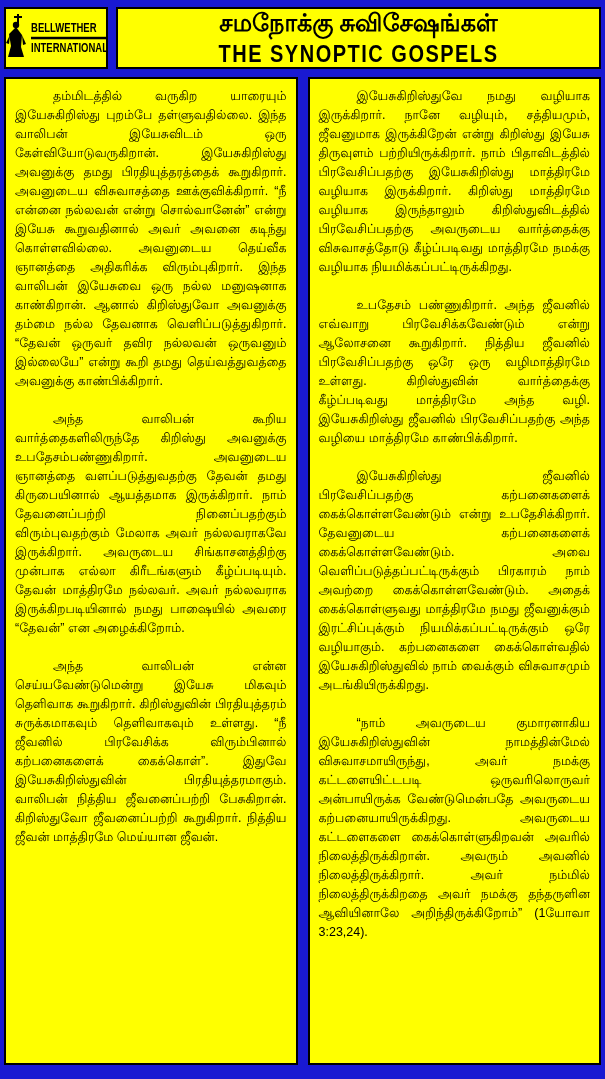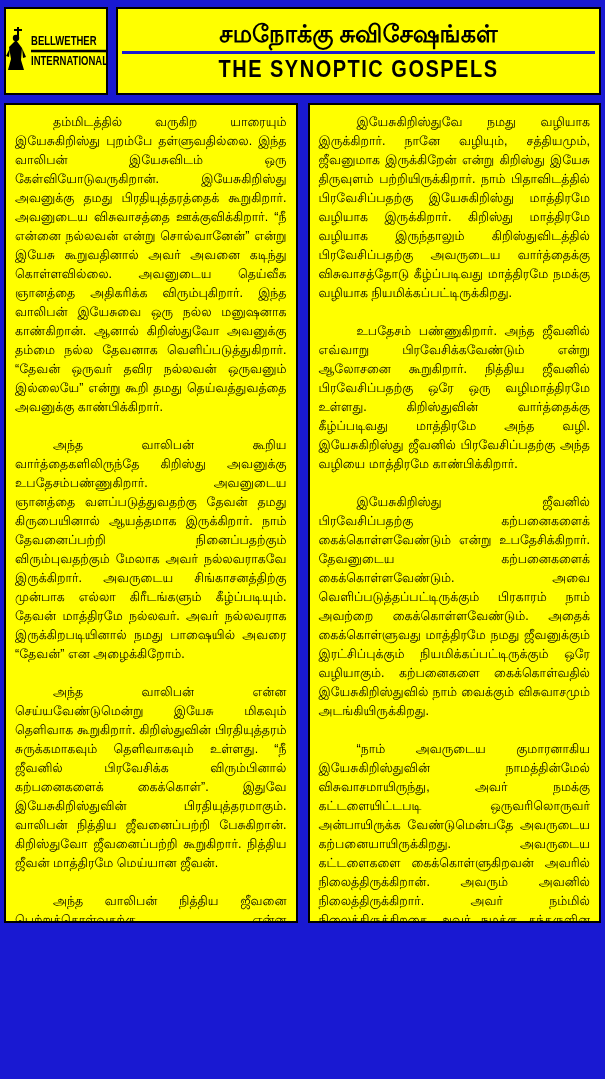--- a/index.html
+++ b/index.html
@@ -8,21 +8,21 @@
     width:605px;height:1079px;
     background:#1919d2;
     box-sizing:border-box;
     padding:7px 4px 6px 4px;
     font-family:"Liberation Sans",sans-serif;
     color:#000;
   }
   .header{
     display:flex;
     gap:8px;
-    height:88px;
+    height:62px;
   }
   .ybox{
     background:#ffff00;
     border:2px solid #000;
     box-sizing:border-box;
   }
   .logo-box{
     width:104px;
     display:flex;
     align-items:center;
@@ -64,21 +64,21 @@
     font-weight:bold;
     font-size:20px;
     letter-spacing:1.5px;
     transform:scaleY(1.15);
     white-space:nowrap;
   }
   .body-row{
     display:flex;
     gap:10px;
     margin-top:8px;
-    height:820px;
+    height:988px;
   }
   .col{
     flex:1;
     padding:8px 9px 0 9px;
     overflow:hidden;
     text-align:justify;
     font-size:12.5px;
     line-height:19px;
   }
   .col p{
@@ -120,21 +120,20 @@
 
 
   </div>
 
   <div class="body-row">
 
     <div class="ybox col">
       <p>தம்மிடத்தில் வருகிற யாரையும் இயேசுகிறிஸ்து புறம்பே தள்ளுவதில்லை. இந்த வாலிபன் இயேசுவிடம் ஒரு கேள்வியோடுவருகிறான். இயேசுகிறிஸ்து அவனுக்கு தமது பிரதியுத்தரத்தைக் கூறுகிறார். அவனுடைய விசுவாசத்தை ஊக்குவிக்கிறார். “நீ என்னை நல்லவன் என்று சொல்வானேன்” என்று இயேசு கூறுவதினால் அவர் அவனை கடிந்து கொள்ளவில்லை. அவனுடைய தெய்வீக ஞானத்தை அதிகரிக்க விரும்புகிறார். இந்த வாலிபன் இயேசுவை ஒரு நல்ல மனுஷனாக காண்கிறான். ஆனால் கிறிஸ்துவோ அவனுக்கு தம்மை நல்ல தேவனாக வெளிப்படுத்துகிறார். “தேவன் ஒருவர் தவிர நல்லவன் ஒருவனும் இல்லையே” என்று கூறி தமது தெய்வத்துவத்தை அவனுக்கு காண்பிக்கிறார்.</p>
       <p>அந்த வாலிபன் கூறிய வார்த்தைகளிலிருந்தே கிறிஸ்து அவனுக்கு உபதேசம்பண்ணுகிறார். அவனுடைய ஞானத்தை வளப்படுத்துவதற்கு தேவன் தமது கிருபையினால் ஆயத்தமாக இருக்கிறார். நாம் தேவனைப்பற்றி நினைப்பதற்கும் விரும்புவதற்கும் மேலாக அவர் நல்லவராகவே இருக்கிறார். அவருடைய சிங்காசனத்திற்கு முன்பாக எல்லா கிரீடங்களும் கீழ்ப்படியும். தேவன் மாத்திரமே நல்லவர். அவர் நல்லவராக இருக்கிறபடியினால் நமது பாஷையில் அவரை “தேவன்” என அழைக்கிறோம்.</p>
       <p>அந்த வாலிபன் என்ன செய்யவேண்டுமென்று இயேசு மிகவும் தெளிவாக கூறுகிறார். கிறிஸ்துவின் பிரதியுத்தரம் சுருக்கமாகவும் தெளிவாகவும் உள்ளது. “நீ ஜீவனில் பிரவேசிக்க விரும்பினால் கற்பனைகளைக் கைக்கொள்”. இதுவே இயேசுகிறிஸ்துவின் பிரதியுத்தரமாகும். வாலிபன் நித்திய ஜீவனைப்பற்றி பேசுகிறான். கிறிஸ்துவோ ஜீவனைப்பற்றி கூறுகிறார். நித்திய ஜீவன் மாத்திரமே மெய்யான ஜீவன்.</p>
-      <p>அந்த வாலிபன் நித்திய ஜீவனை பெற்றுக்கொள்வதற்கு என்ன செய்யவேண்டுமென்று இயேசுகிறிஸ்து</p>
     </div>
 
     <div class="ybox col">
       <p>இயேசுகிறிஸ்துவே நமது வழியாக இருக்கிறார். நானே வழியும், சத்தியமும், ஜீவனுமாக இருக்கிறேன் என்று கிறிஸ்து இயேசு திருவுளம் பற்றியிருக்கிறார். நாம் பிதாவிடத்தில் பிரவேசிப்பதற்கு இயேசுகிறிஸ்து மாத்திரமே வழியாக இருக்கிறார். கிறிஸ்து மாத்திரமே வழியாக இருந்தாலும் கிறிஸ்துவிடத்தில் பிரவேசிப்பதற்கு அவருடைய வார்த்தைக்கு விசுவாசத்தோடு கீழ்ப்படிவது மாத்திரமே நமக்கு வழியாக நியமிக்கப்பட்டிருக்கிறது.</p>
       <p>உபதேசம் பண்ணுகிறார். அந்த ஜீவனில் எவ்வாறு பிரவேசிக்கவேண்டும் என்று ஆலோசனை கூறுகிறார். நித்திய ஜீவனில் பிரவேசிப்பதற்கு ஒரே ஒரு வழிமாத்திரமே உள்ளது. கிறிஸ்துவின் வார்த்தைக்கு கீழ்ப்படிவது மாத்திரமே அந்த வழி. இயேசுகிறிஸ்து ஜீவனில் பிரவேசிப்பதற்கு அந்த வழியை மாத்திரமே காண்பிக்கிறார்.</p>
       <p>இயேசுகிறிஸ்து ஜீவனில் பிரவேசிப்பதற்கு கற்பனைகளைக் கைக்கொள்ளவேண்டும் என்று உபதேசிக்கிறார். தேவனுடைய கற்பனைகளைக் கைக்கொள்ளவேண்டும். அவை வெளிப்படுத்தப்பட்டிருக்கும் பிரகாரம் நாம் அவற்றை கைக்கொள்ளவேண்டும். அதைக் கைக்கொள்ளுவது மாத்திரமே நமது ஜீவனுக்கும் இரட்சிப்புக்கும் நியமிக்கப்பட்டிருக்கும் ஒரே வழியாகும். கற்பனைகளை கைக்கொள்வதில் இயேசுகிறிஸ்துவில் நாம் வைக்கும் விசுவாசமும் அடங்கியிருக்கிறது.</p>
       <p>“நாம் அவருடைய குமாரனாகிய இயேசுகிறிஸ்துவின் நாமத்தின்மேல் விசுவாசமாயிருந்து, அவர் நமக்கு கட்டளையிட்டபடி ஒருவரிலொருவர் அன்பாயிருக்க வேண்டுமென்பதே அவருடைய கற்பனையாயிருக்கிறது. அவருடைய கட்டளைகளை கைக்கொள்ளுகிறவன் அவரில் நிலைத்திருக்கிறான். அவரும் அவனில் நிலைத்திருக்கிறார். அவர் நம்மில் நிலைத்திருக்கிறதை அவர் நமக்கு தந்தருளின ஆவியினாலே அறிந்திருக்கிறோம்” (1யோவா 3:23,24).</p>
     </div>
 
   </div>

